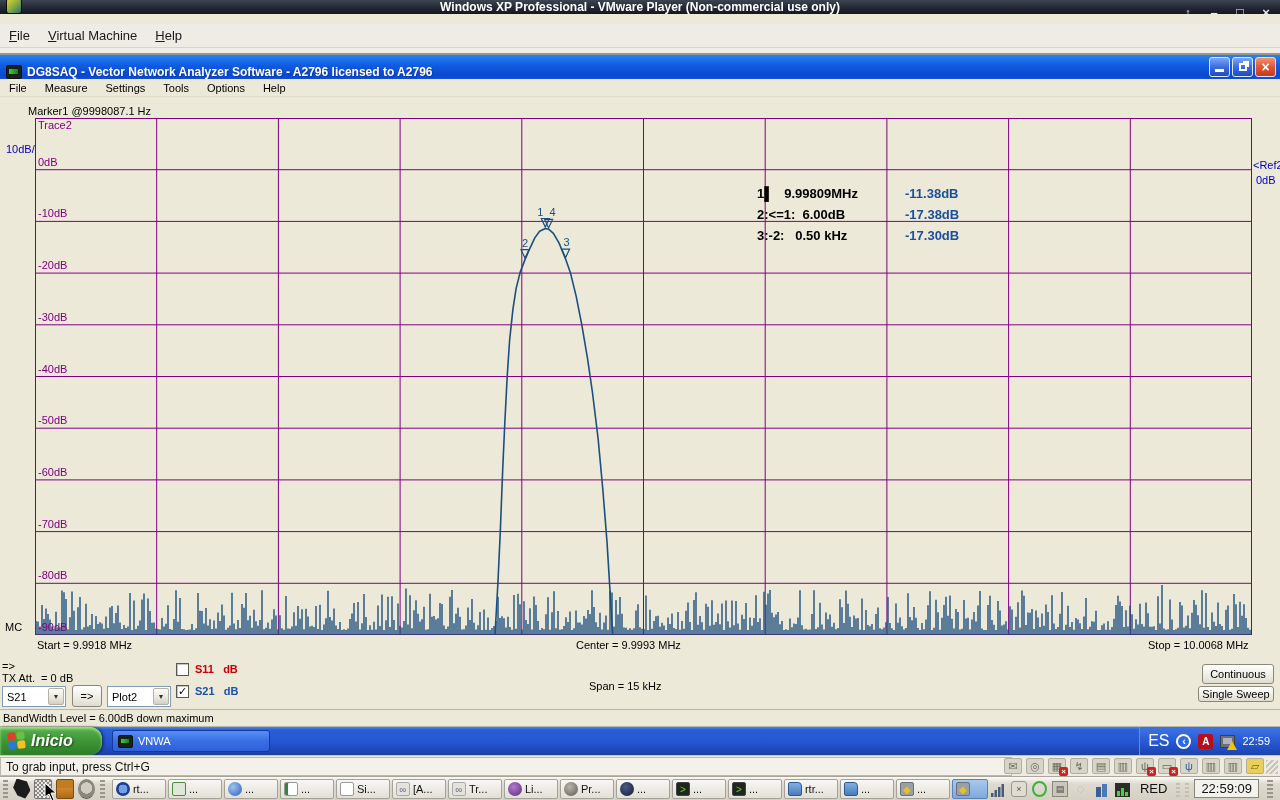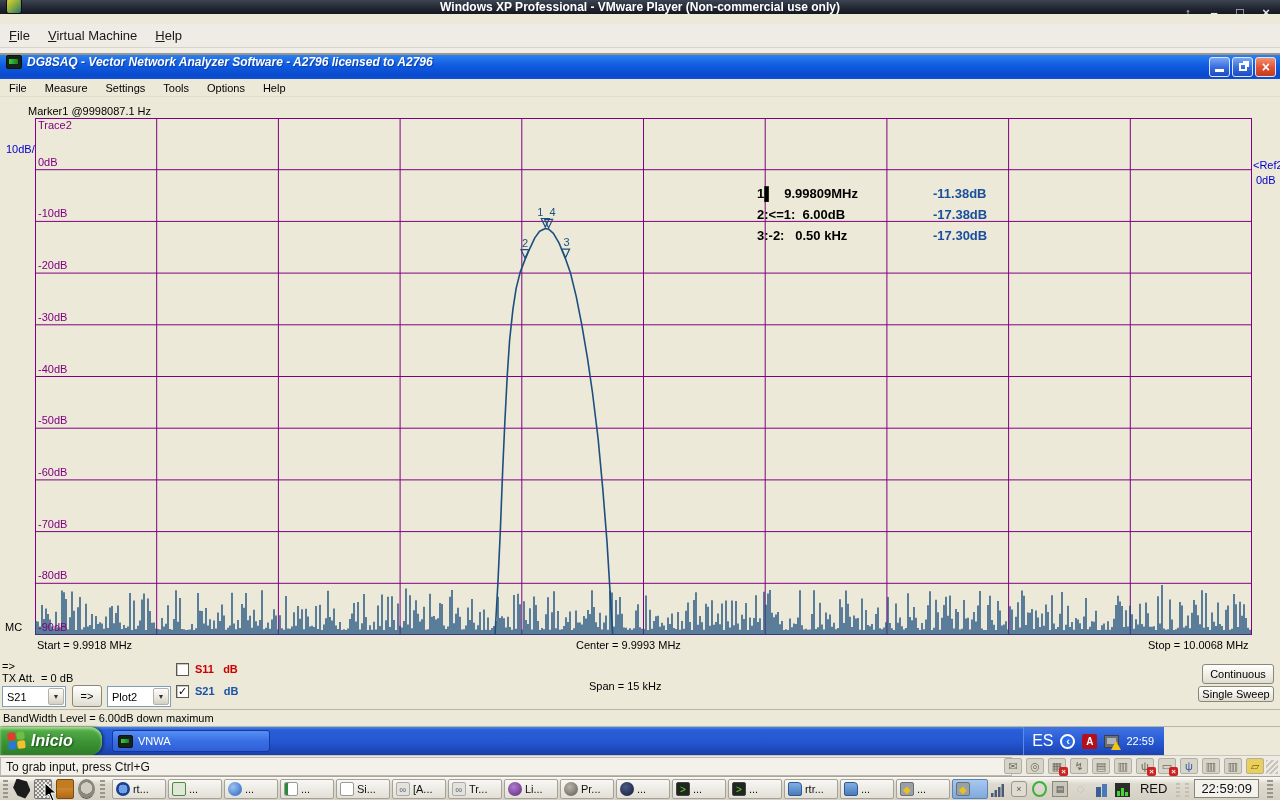--- a/index.html
+++ b/index.html
@@ -23,21 +23,21 @@
   #vmw-menubar .mitem { padding:3px 9px; }
   #vmw-menubar u { text-decoration:underline; }
 
   #vm-band { position:absolute; left:0; top:48px; width:1280px; height:7px; background:#f0ede6;
     border-bottom:2px solid #9a968c; }
 
   
   #xp { position:absolute; left:0; top:55px; width:1280px; height:700px; background:#ece9d8; }
   #xp-titlebar { position:absolute; left:0; top:0; width:1280px; height:24px;
     background:linear-gradient(180deg,#2a80f0 0%,#0f5be0 45%,#0a49cc 85%,#0d51d8 100%);
-    display:flex; align-items:flex-start; color:#fff;font-style:italic; }
+    display:flex; align-items:flex-end; color:#fff; }
   #vnwa-icon { width:16px; height:14px; margin:0 5px 0 6px; background:#15241a; border:1px solid #0a130c;
     border-radius:2px; position:relative; }
   #vnwa-icon::after { content:""; position:absolute; left:2px; top:3px; width:9px; height:5px;
     background:linear-gradient(90deg,#39d03c,#1d7a20); }
   #xp-title { font-size:12px; font-weight:bold; text-shadow:1px 1px 1px #0b3da8; }
   #xp-controls { position:absolute; right:4px; top:2px; display:flex; gap:2px; }
   .xpbtn { width:21px; height:20px; border-radius:3px; border:1px solid #dce6f8; position:relative;
     background:linear-gradient(180deg,#7aa8f4 0%,#3a6ee0 50%,#1e4cc0 100%); }
   .xpbtn .bar { position:absolute; left:5px; bottom:4px; width:9px; height:3px; background:#fff; }
   .xpbtn .box { position:absolute; left:6px; top:5px; width:8px; height:8px; border:2px solid #fff;
@@ -58,21 +58,21 @@
   
   #plot { position:absolute; left:35px; top:21px; width:1217px; height:517px; }
   #plot svg { position:absolute; left:0; top:0; z-index:1; }
   #plot .lab { z-index:2; }
   #lbl-m90 { z-index:0; }
 
   
   #readout { position:absolute; left:757px; top:86px; z-index:3; }
   .ro-row { display:flex; height:21px; align-items:center; }
   .ro-l { width:148px; font-size:13px; font-weight:bold; color:#000; white-space:pre; }
-  .ro-v { font-size:13px; font-weight:bold; color:#1a4f9e; white-space:pre;margin-left:28px; }
+  .ro-v { font-size:13px; font-weight:bold; color:#1a4f9e; white-space:pre; }
 
   
   .combo { position:absolute; height:21px; width:64px; background:#fff; border:1px solid #7f9db9;
     font-size:11px; display:flex; align-items:center; }
   .combo .val { flex:1; padding-left:4px; }
   .combo .drop { width:16px; height:17px; margin-right:1px; border:1px solid #b5b2a5; border-radius:2px;
     background:linear-gradient(180deg,#fdfdfb,#e8e6dc 60%,#d2cfc2); font-size:7px; color:#333;
     display:flex; align-items:center; justify-content:center; }
   .pbtn { position:absolute; border:1px solid #8a8778; border-radius:3px; font-size:11px; color:#000;
     background:linear-gradient(180deg,#ffffff,#f2f1ea 45%,#dfddd2); display:flex; align-items:center;
@@ -80,21 +80,21 @@
   .cbrow { position:absolute; display:flex; align-items:center; height:14px; }
   .cbox { width:13px; height:13px; background:#fff; border:1px solid #5a5751;
     box-shadow:inset 1px 1px 0 #c8c5ba; font-size:11px; line-height:11px; text-align:center; color:#000; }
   .cblab { font-size:11px; font-weight:bold; margin-left:6px; white-space:pre; }
 
   #vnwa-statusbar { position:absolute; left:0; top:612px; width:1280px; height:18px; background:#ece9d8;
     border:1px solid #b9b5a7; border-left:none; border-right:none; font-size:11px; color:#000;
     display:flex; align-items:center; padding-left:3px; }
 
   
-  #xp-taskbar { position:absolute; left:0; top:672px; width:1164px; height:28px;
+  #xp-taskbar { position:absolute; left:0; top:672px; width:1280px; height:28px;
     background:linear-gradient(180deg,#4a86ee 0%,#2a5fd8 10%,#2456d0 55%,#1a3fa8 100%);padding-left:8px; }
   #start-btn { position:absolute; left:0; top:0; height:28px; width:102px; border-radius:0 12px 12px 0;
     background:linear-gradient(180deg,#58b04c 0%,#3c9334 55%,#2e7d28 100%);
     box-shadow:inset 0 2px 3px #9ee28e, 2px 0 3px rgba(0,0,0,.4); display:flex; align-items:center; }
   #start-flag { width:18px; height:18px; margin:0 5px 0 8px; display:grid;
     grid-template-columns:8px 8px; grid-template-rows:8px 8px; gap:1px; transform:rotate(-6deg); }
   #start-flag i { border-radius:2px; }
   #start-label { color:#fff; font-size:16px; font-style:italic; font-weight:bold; text-shadow:1px 1px 2px #1c4c18; }
   #task-vnwa { position:absolute; left:112px; top:3px; width:158px; height:22px; border-radius:3px;
     border:1px solid #15379e; background:linear-gradient(180deg,#5590f5 0%,#3a6fe4 50%,#2f5fd8 100%);

